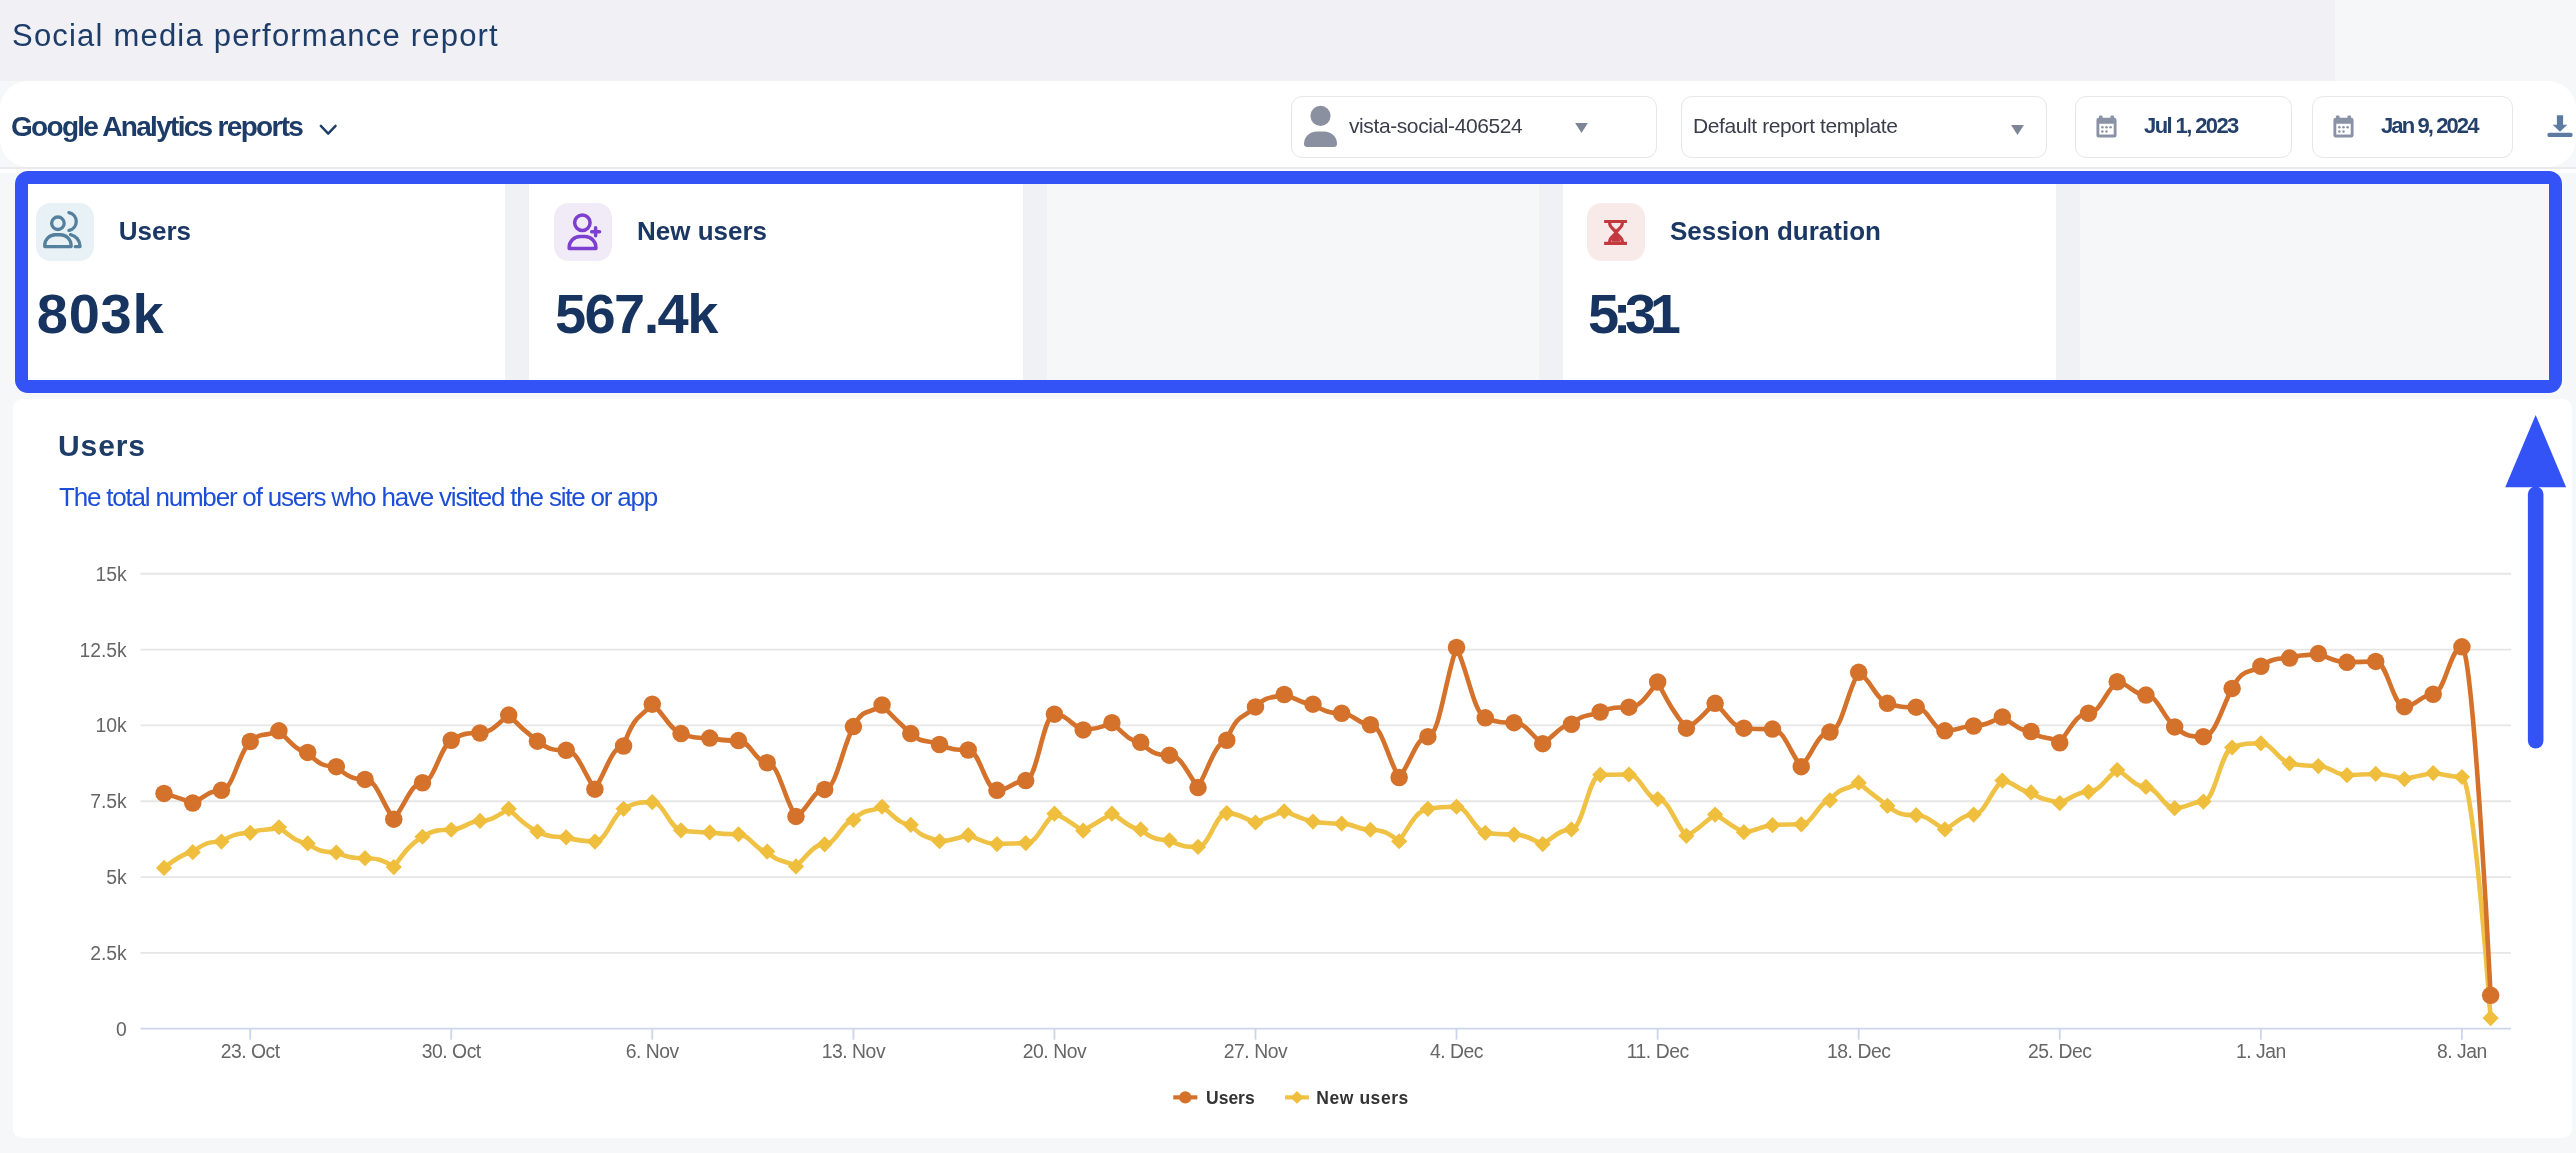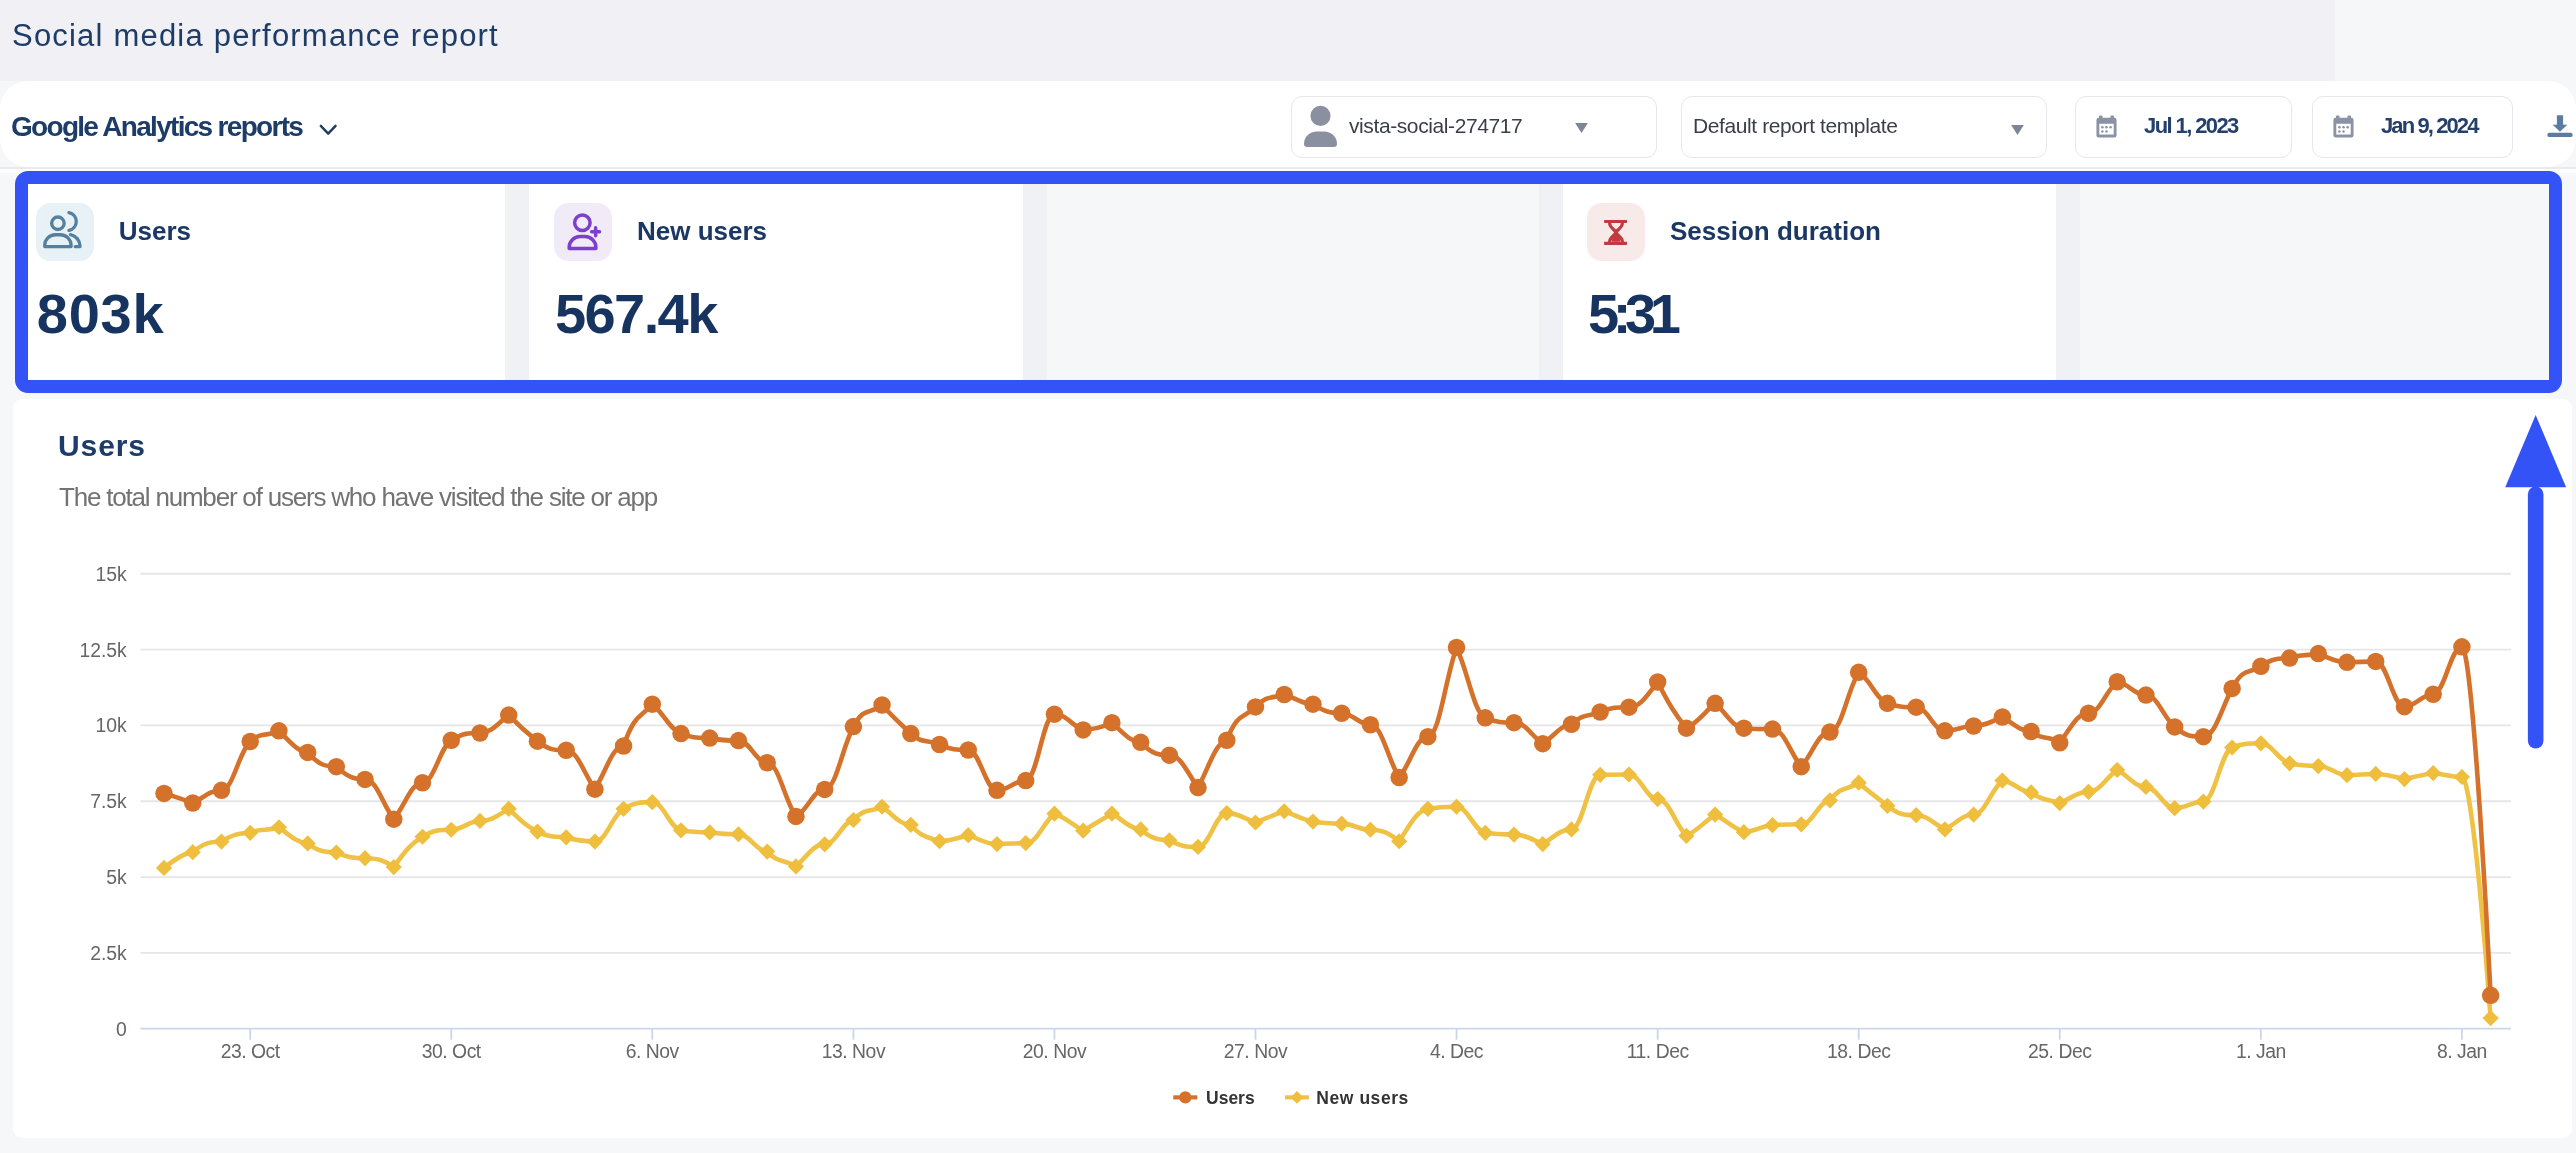--- a/index.html
+++ b/index.html
@@ -13,37 +13,37 @@
 .tdate { position:absolute; top:32px; font-size:22px; font-weight:700; color:#24406b;text-align:right; }
 .cards { position:absolute; left:0; top:175px; height:214px; width:2576px; }
 .card { position:absolute; top:0; height:214px; background:#ffffff; border-radius:5.5px; }
 .gap { position:absolute; top:175px; width:24px; height:214px; background:#f0f1f4; z-index:2; }
 .cicon { position:absolute; left:25px; top:28px; width:58px; height:58px; border-radius:14.7px; display:flex; align-items:center; justify-content:center; }
 .ctitle { position:absolute; left:108px; top:41px; font-size:26px; font-weight:700; color:#1b3764; }
 .cvalue { position:absolute; left:26px; top:111px; font-size:56px; line-height:56px; font-weight:700; color:#16345f; }
 .bluerect { position:absolute; left:14.7px; top:171px; width:2547px; height:222px; border:13px solid #3453f6; border-radius:13px; z-index:6; }
 .chartcard { position:absolute; left:13px; top:399px; width:2559px; height:739px; background:#ffffff; border-radius:9.2px; }
 .chtitle { position:absolute; left:45px; top:30px; font-size:30px; font-weight:700; color:#1d3c68; letter-spacing:0.9px; }
-.chsub { position:absolute; left:46px; top:83px; font-size:26px; font-weight:400; color:#737373; letter-spacing:-1.2px; }
+.chsub { position:absolute; left:46px; top:83px; font-size:26px; font-weight:400; color:#1d4ed8; letter-spacing:-1.2px; }
 </style></head>
 <body>
 <div class="header">
     <div class="t">Social media performance report</div>
   </div>
 <div class="toolbar">
   <div class="gar">Google Analytics reports</div>
   <div class="garchev"><svg width="18.4" height="12" viewBox="0 0 20 13" fill="none" stroke="#1d3c68" stroke-width="2.6" stroke-linecap="round" stroke-linejoin="round">
         <path d="M2 2 L10 10.5 L18 2"></path>
       </svg></div>
   <div class="tbox" style="left:1291px;width:366px"></div>
   <div class="abs" style="left:1302px;top:22px"><svg width="37" height="44" viewBox="0 0 40 48">
         <circle cx="20" cy="14" r="11" fill="#8b90a0"></circle>
         <path d="M2 44.5 a14 13.5 0 0 1 14 -13.5 h8 a14 13.5 0 0 1 14 13.5 a3.5 3.5 0 0 1 -3.5 3.5 h-29 a3.5 3.5 0 0 1 -3.5 -3.5 Z" fill="#8b90a0"></path>
       </svg></div>
-  <div class="tseltext" style="left:1349px">vista-social-274717</div>
+  <div class="tseltext" style="left:1349px">vista-social-406524</div>
   <div class="abs" style="left:1575px;top:39px"><svg width="13" height="10" viewBox="0 0 14 11">
         <path d="M0 0 h14 L7 11 Z" fill="#7d8596"></path>
       </svg></div>
   <div class="tbox" style="left:1681px;width:366px"></div>
   <div class="tseltext" style="left:1693px">Default report template</div>
   <div class="abs" style="left:2011px;top:41px"><svg width="13" height="10" viewBox="0 0 14 11">
         <path d="M0 0 h14 L7 11 Z" fill="#7d8596"></path>
       </svg></div>
   <div class="tbox" style="left:2075px;width:217px"></div>
   <div class="abs" style="left:2096px;top:34px"><svg width="21" height="23" viewBox="0 0 23 25">

